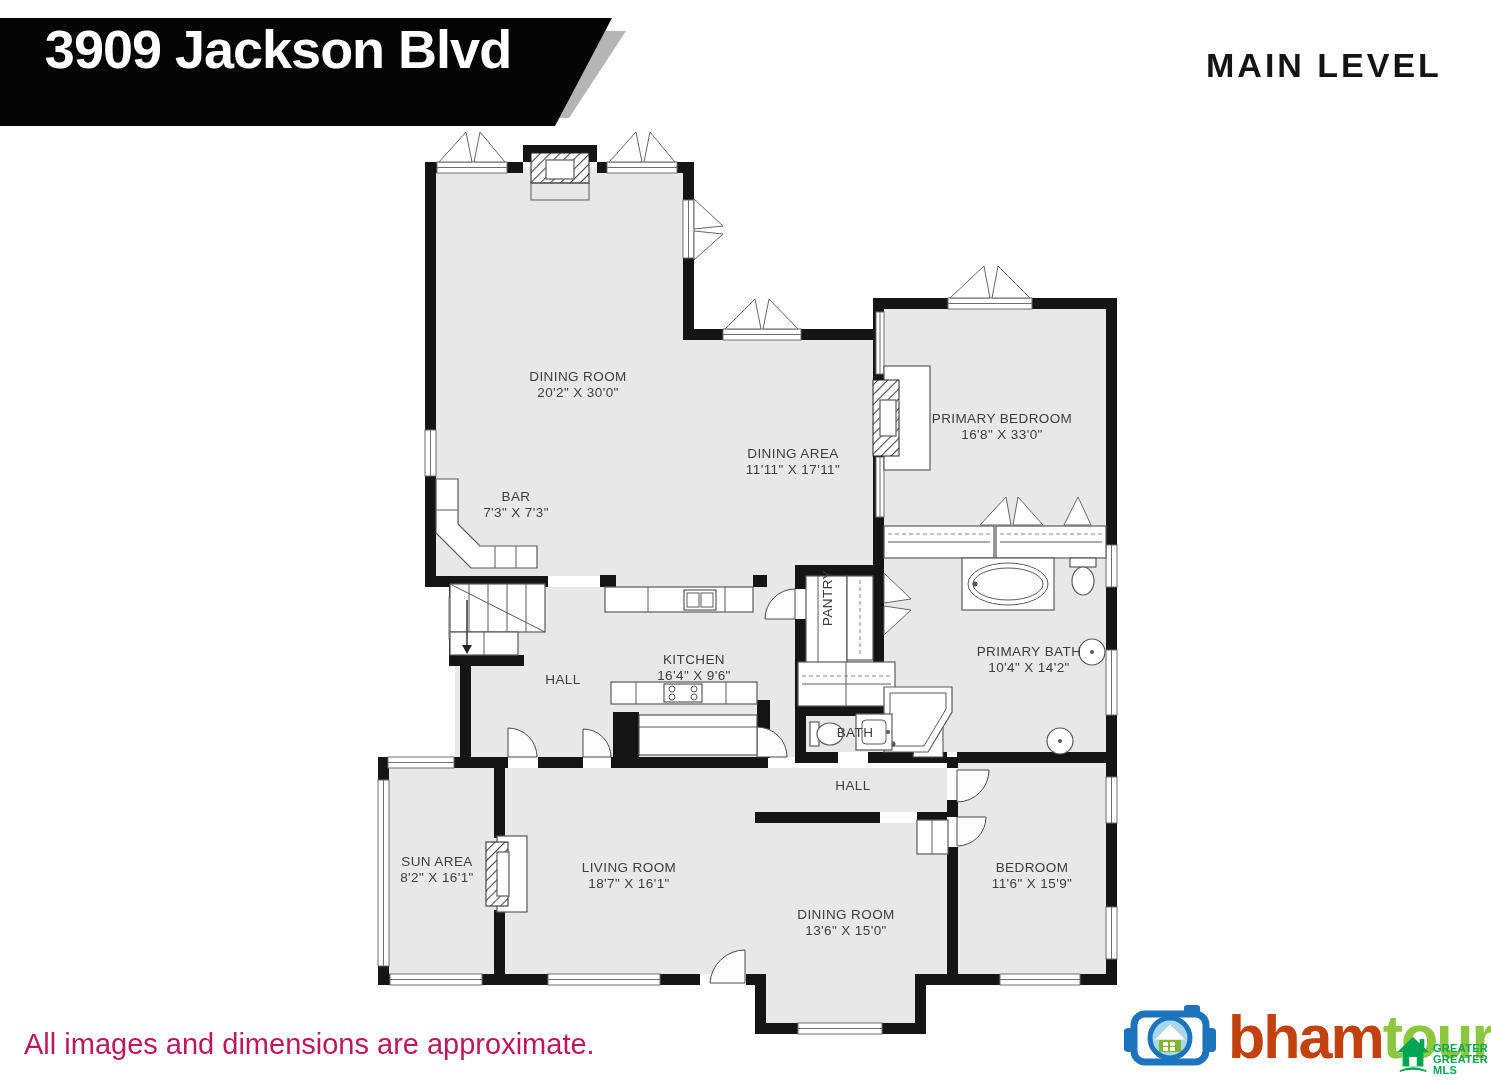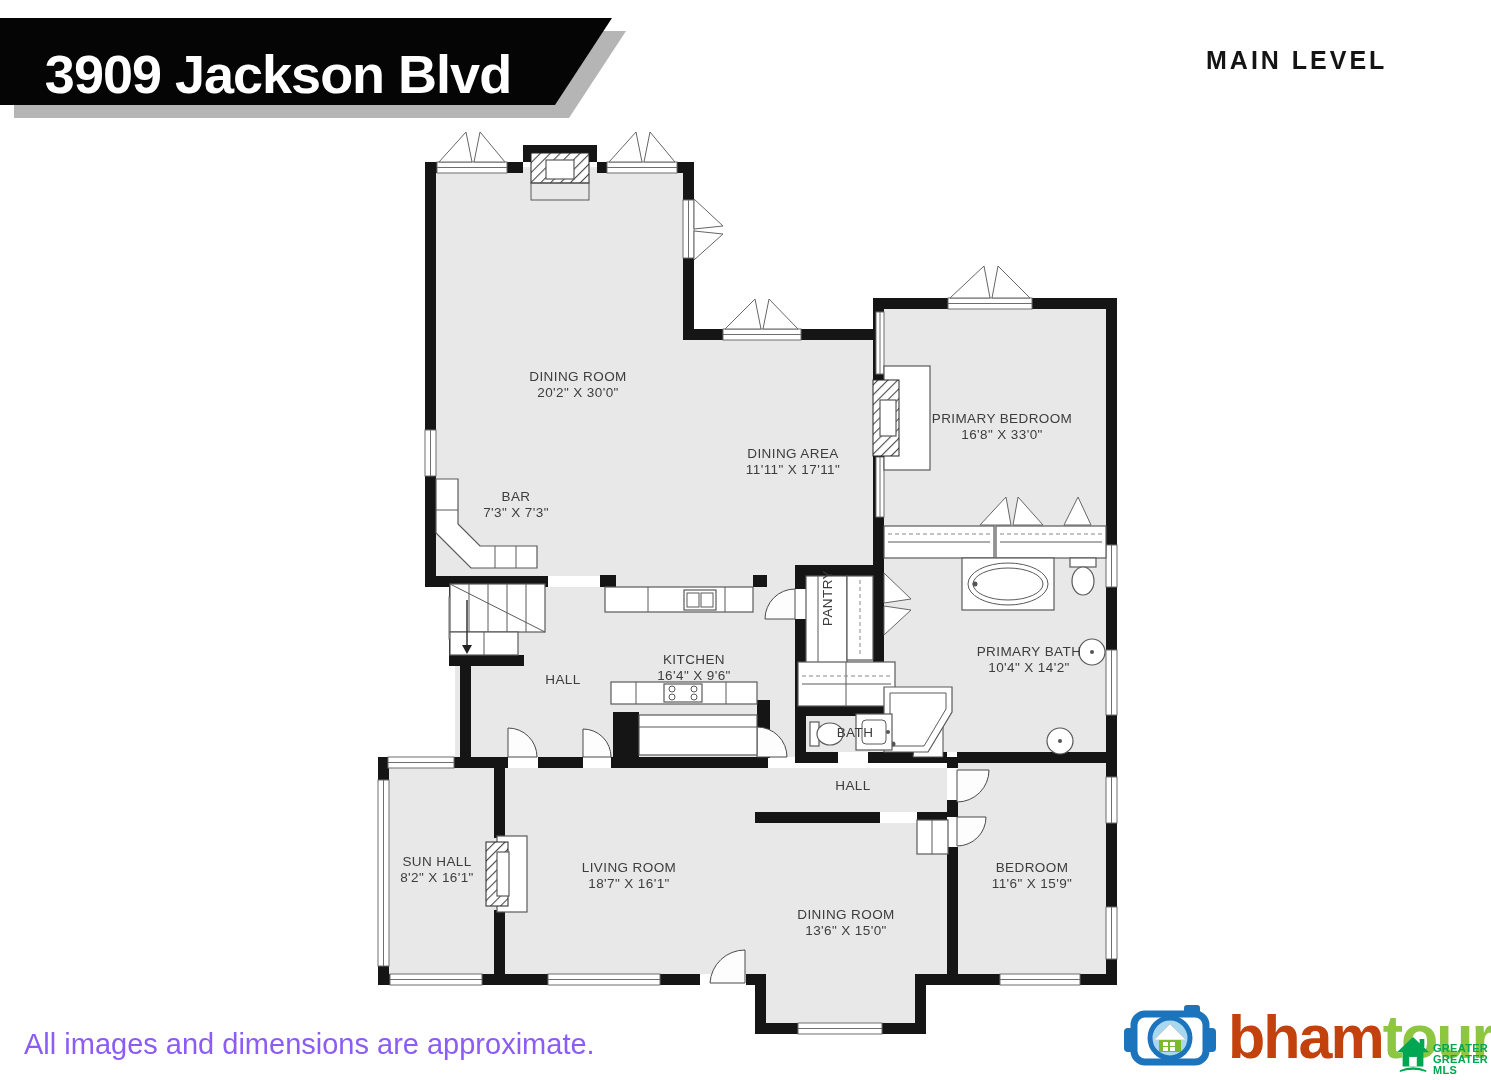--- a/index.html
+++ b/index.html
@@ -2,29 +2,29 @@
 <html><head>
 <meta charset="utf-8">
 <style>
   html,body{margin:0;padding:0;background:#fff;}
   .stage{position:relative;width:1491px;height:1080px;background:#ffffff;overflow:hidden;
          font-family:"Liberation Sans",sans-serif;}
 
   
   .banner-shadow{position:absolute;left:14px;top:31px;width:612px;height:87px;background:#b5b5b5;
     clip-path:polygon(0 0,100% 0,calc(100% - 57px) 100%,0 100%);}
-  .banner{position:absolute;left:0;top:18px;width:612px;height:87px;background:#050505;
+  .banner{position:absolute;left:0;top:18px;width:612px;height:108px;background:#050505;
     clip-path:polygon(0 0,100% 0,calc(100% - 57px) 100%,0 100%);
-    display:flex;align-items:flex-end;justify-content:center;}
+    display:flex;align-items:flex-start;justify-content:center;}
   .banner span{color:#fff;font-size:54px;font-weight:700;letter-spacing:-1px;padding-right:56px;}
-  .level{position:absolute;left:1206px;top:46px;font-size:25px;font-weight:600;color:#141414;
+  .level{position:absolute;left:1206px;top:46px;font-size:34px;font-weight:600;color:#141414;
     letter-spacing:3px;}
 
   
-  .disclaimer{position:absolute;left:24px;top:1028px;font-size:29px;color:#8b5cf6;}
+  .disclaimer{position:absolute;left:24px;top:1028px;font-size:29px;color:#be185d;}
   .logo{position:absolute;left:1124px;top:1000px;display:flex;align-items:center;gap:12px;}
   .wordmark{font-size:61px;font-weight:700;letter-spacing:-2px;line-height:74px;}
   .w-blue{color:#c2410c;}
   .w-green{color:#8dc63f;}
   .mls{position:absolute;left:1396px;top:1036px;display:flex;align-items:flex-end;gap:3px;}
   .mls-text{font-size:11px;font-weight:700;color:#00a651;line-height:11px;letter-spacing:.3px;}
   .mls-text span{display:block;}
 
   
   svg.plan{position:absolute;left:0;top:0;}
@@ -386,21 +386,21 @@
     <span class="rname">PRIMARY BATH</span>
       <span class="rdims">10'4" X 14'2"</span>
     </div>
   <div class="lbl" style="left:855px;top:733px">
     <span class="rname">BATH</span>
     </div>
   <div class="lbl" style="left:853px;top:786px">
     <span class="rname">HALL</span>
     </div>
   <div class="lbl" style="left:437px;top:870px">
-    <span class="rname">SUN HALL</span>
+    <span class="rname">SUN AREA</span>
       <span class="rdims">8'2" X 16'1"</span>
     </div>
   <div class="lbl" style="left:629px;top:876px">
     <span class="rname">LIVING ROOM</span>
       <span class="rdims">18'7" X 16'1"</span>
     </div>
   <div class="lbl" style="left:846px;top:923px">
     <span class="rname">DINING ROOM</span>
       <span class="rdims">13'6" X 15'0"</span>
     </div>

